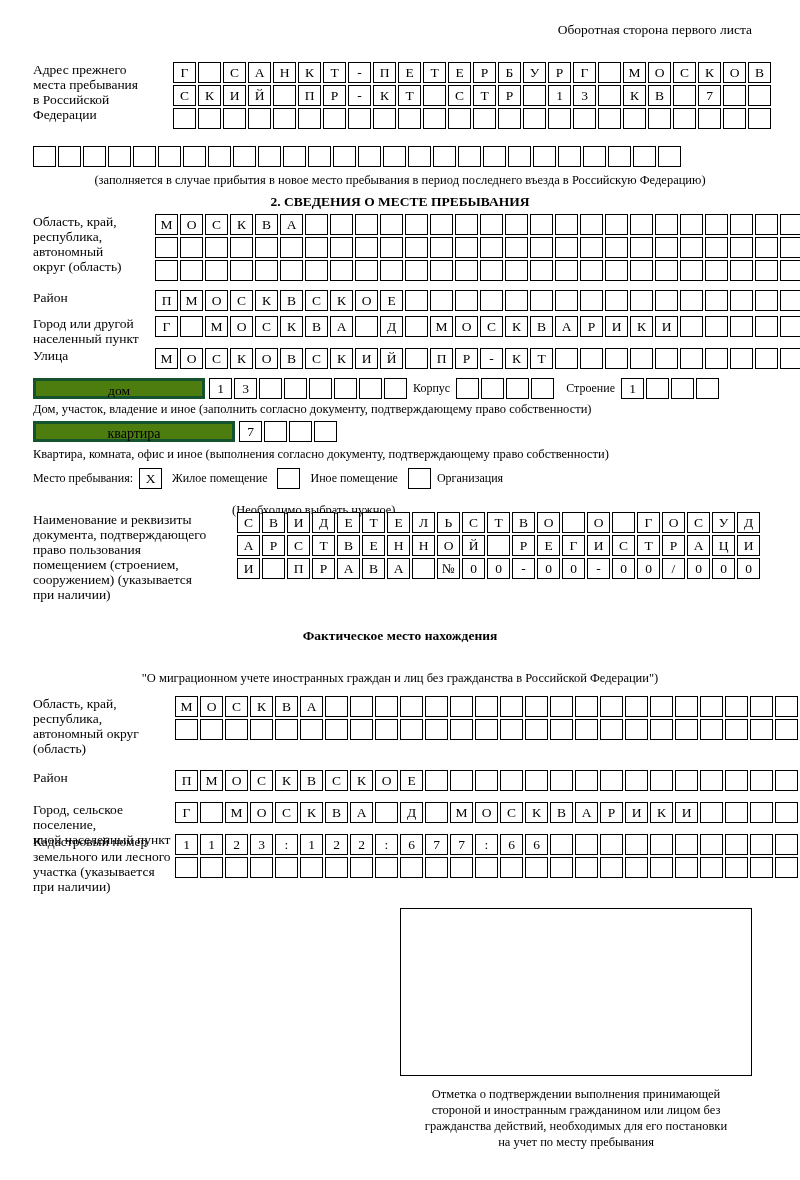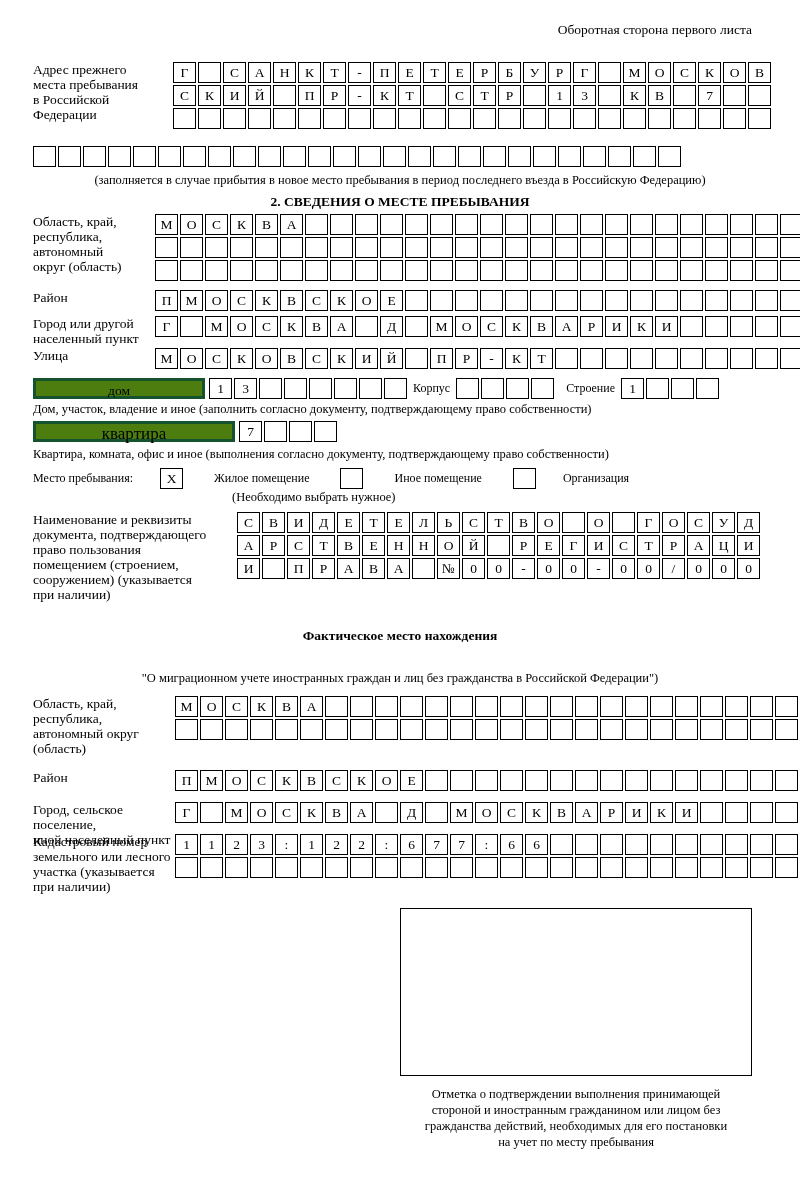--- a/index.html
+++ b/index.html
@@ -426,41 +426,41 @@
         <div class="cell">1</div>
         <div class="cell"></div>
         <div class="cell"></div>
         <div class="cell"></div>
       </div>
   </div>
 
   <div style="position:absolute; left:33px; top:402px;" class="note">Дом, участок, владение и иное (заполнить согласно документу, подтверждающему право собственности)</div>
 
   <div class="row" style="left:33px; top:421px; align-items:center;">
-    <div class="framebox" style="width:202px; height:21px; text-align:center; font-size:17px; line-height:20px;">квартира</div>
+    <div class="framebox" style="width:202px; height:21px; text-align:center; font-size:14px; line-height:20px;">квартира</div>
     <div class="boxes" style="margin-left:4px;" id="f2">
         <div class="cell">7</div>
         <div class="cell"></div>
         <div class="cell"></div>
         <div class="cell"></div>
       </div>
   </div>
 
   <div style="position:absolute; left:33px; top:447px;" class="note">Квартира, комната, офис и иное (выполнения согласно документу, подтверждающему право собственности)</div>
 
-  <div class="row" style="left:33px; top:468px; align-items:flex-end;gap:21px;">
+  <div class="row" style="left:33px; top:468px; align-items:flex-end;">
     <div class="inline-label">Место пребывания:</div>
     <div class="cell" style="margin-left:6px;">X</div>
     <div class="inline-label" style="margin-left:8px;">Жилое помещение</div>
     <div class="cell" style="margin-left:10px;"></div>
     <div class="inline-label" style="margin-left:8px;">Иное помещение</div>
     <div class="cell" style="margin-left:10px;"></div>
     <div class="inline-label" style="margin-left:4px;">Организация</div>
   </div>
-  <div style="position:absolute; left:232px; top:490px;" class="note">(Необходимо выбрать нужное)</div>
+  <div style="position:absolute; left:232px; top:503px;" class="note">(Необходимо выбрать нужное)</div>
 
   <div class="row" style="left:33px; top:512px;">
     <div class="label" style="width:204px;">Наименование и реквизиты
 документа, подтверждающего
 право пользования
 помещением (строением,
 сооружением) (указывается
 при наличии)</div>
     <div style="display:flex; flex-direction:column;">
       <div class="boxes" id="doc1">

